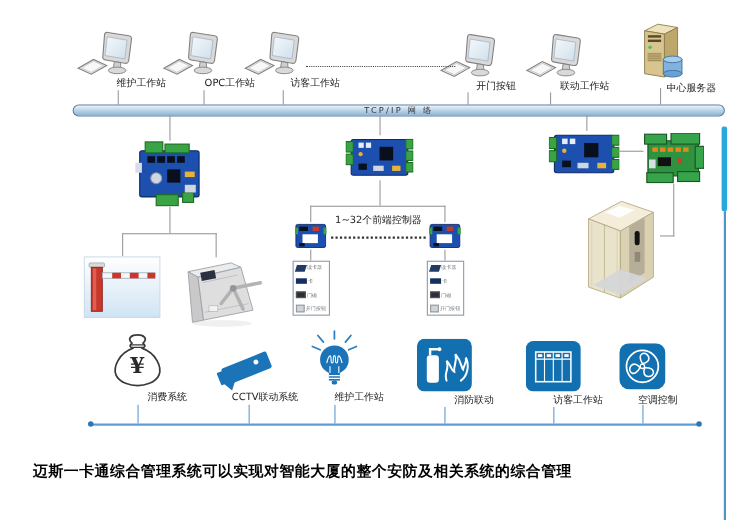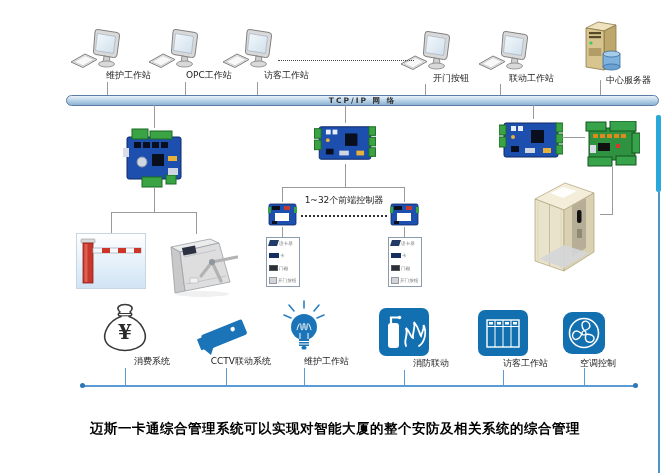--- a/index.html
+++ b/index.html
@@ -8,36 +8,36 @@
   .abs{position:absolute;}
   .lbl{position:absolute;font-size:9px;color:#222;white-space:nowrap;}
   .vline,.hline{position:absolute;background:#9a9a9a;}
   .vline{width:1px;}
   .hline{height:1px;}
   .note{position:absolute;left:286px;top:23px;width:142px;font-size:8.5px;line-height:11.5px;color:#111;}
   .note-dash{position:absolute;left:278px;top:60px;width:136px;height:0;border-top:1.5px dotted #444;}
   .bus{position:absolute;left:66px;top:95px;width:593px;height:11px;border:1px solid #5a7ca6;border-radius:6px;
        background:linear-gradient(#e9f2fa 0%,#bcd6ea 45%,#8fb3d2 100%);box-sizing:border-box;}
   .bus-label{position:absolute;left:0;right:0;top:0;text-align:center;font-size:7.5px;color:#333;
-             letter-spacing:2px;line-height:10px;font-weight:bold;}
+             letter-spacing:2px;line-height:10px;}
   .dotline{position:absolute;height:0;border-top:2px dotted #333;}
   .front-label{position:absolute;left:296px;top:194px;width:96px;text-align:center;font-size:9px;color:#222;}
   .cardbox{position:absolute;width:34px;height:50px;background:#fff;border:1px solid #8b9bb0;
            box-sizing:border-box;padding:2px 1px 2px 2px;display:flex;flex-direction:column;justify-content:space-between;}
   .cb-row{display:flex;align-items:center;gap:1px;}
   .cb-ic{display:inline-block;flex:none;}
   .cb-reader{width:9px;height:6px;background:#223a66;transform:skewX(-18deg);}
   .cb-card{width:10px;height:5px;background:#15305e;}
   .cb-sensor{width:9px;height:6px;background:#2b2f38;border:1px solid #555;box-sizing:border-box;}
   .cb-btn{width:8px;height:7px;background:#cfd4da;border:1px solid #999;box-sizing:border-box;}
   .cb-t{font-size:5px;color:#777;white-space:nowrap;transform:scale(.92);transform-origin:left center;}
   .sys-label{position:absolute;width:90px;text-align:right;font-size:9px;color:#222;}
   .blue-line{position:absolute;background:#5b9bd5;}
   .end-dot{position:absolute;width:5px;height:5px;border-radius:50%;background:#2e75b6;}
-  .caption{position:absolute;left:30px;top:420px;width:610px;text-align:center;font-weight:bold;
+  .caption{position:absolute;left:30px;top:420px;width:610px;text-align:left;font-weight:bold;
            font-size:13.5px;color:#000;letter-spacing:.5px;}
   .sb-thumb{position:absolute;left:656px;top:115px;width:5px;height:77px;background:#29a8dc;border-radius:2px;}
   .sb-track{position:absolute;left:658px;top:192px;width:2px;height:281px;background:#4c95c6;}
 </style>
 </head>
 <body>
 
 <div class="canvas">
 
   <svg width="0" height="0" style="position:absolute" aria-hidden="true">

